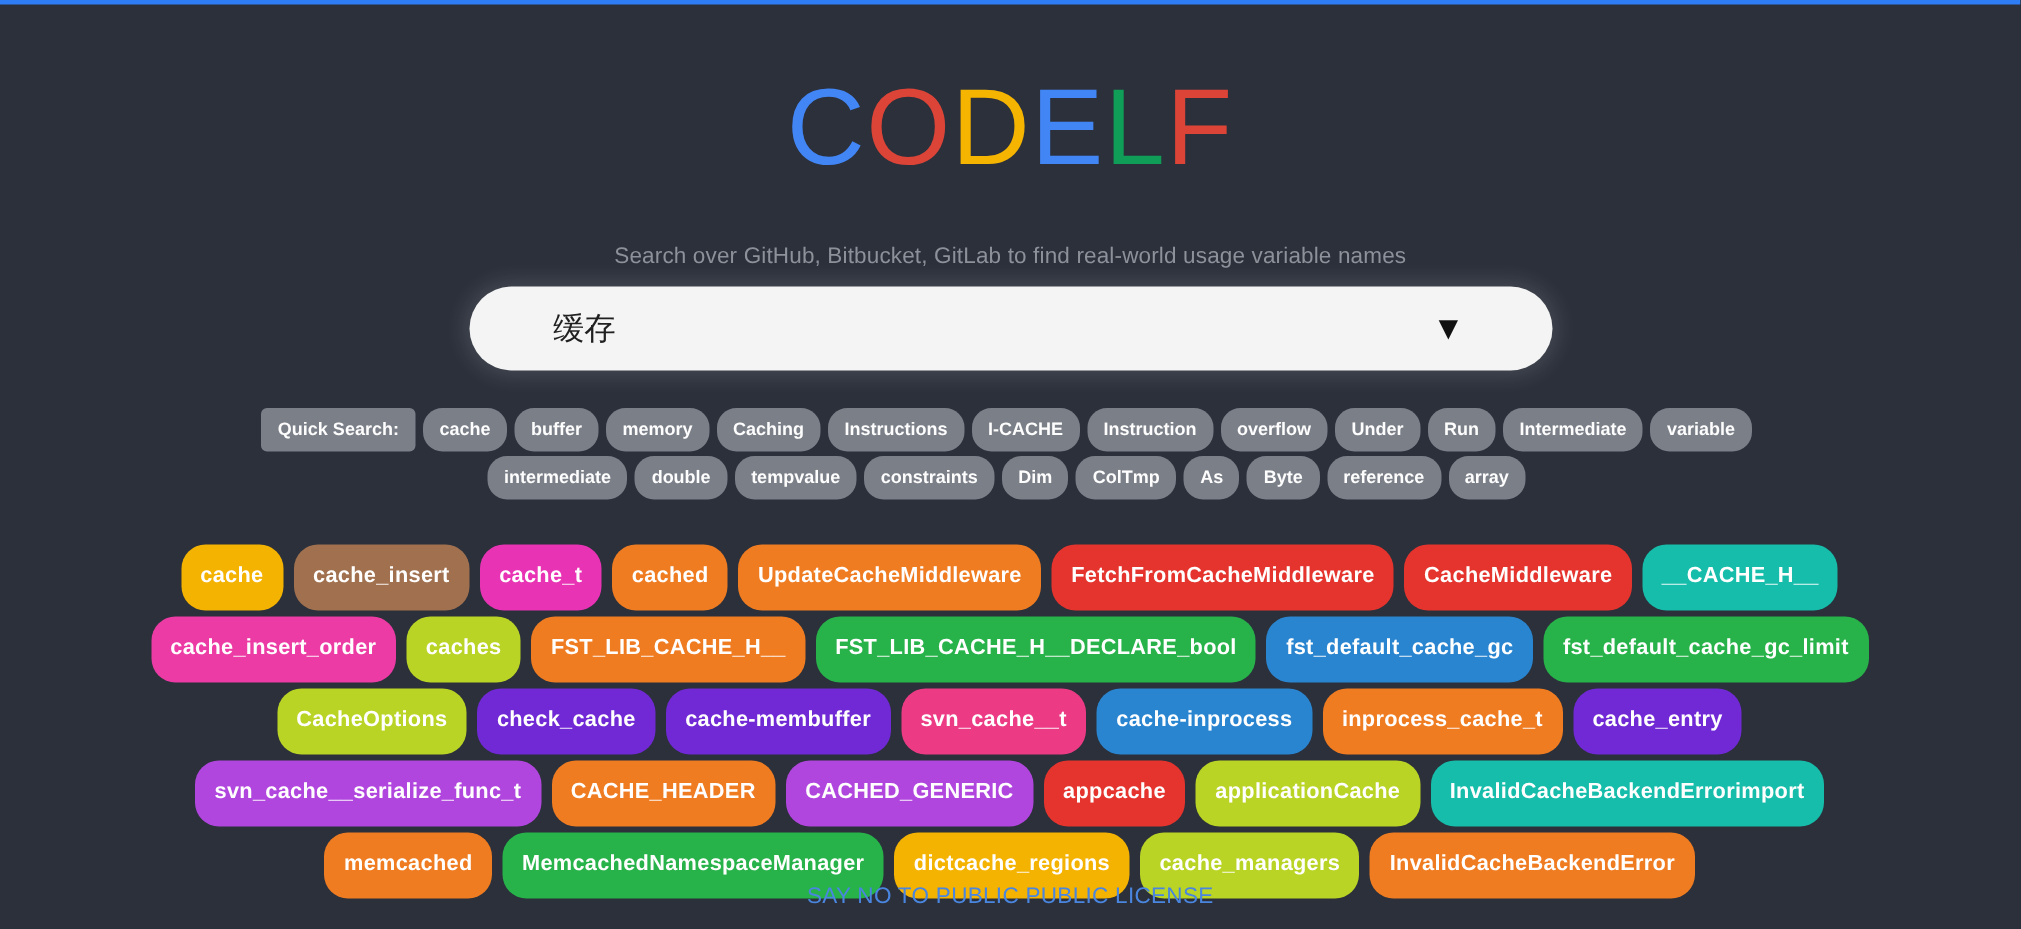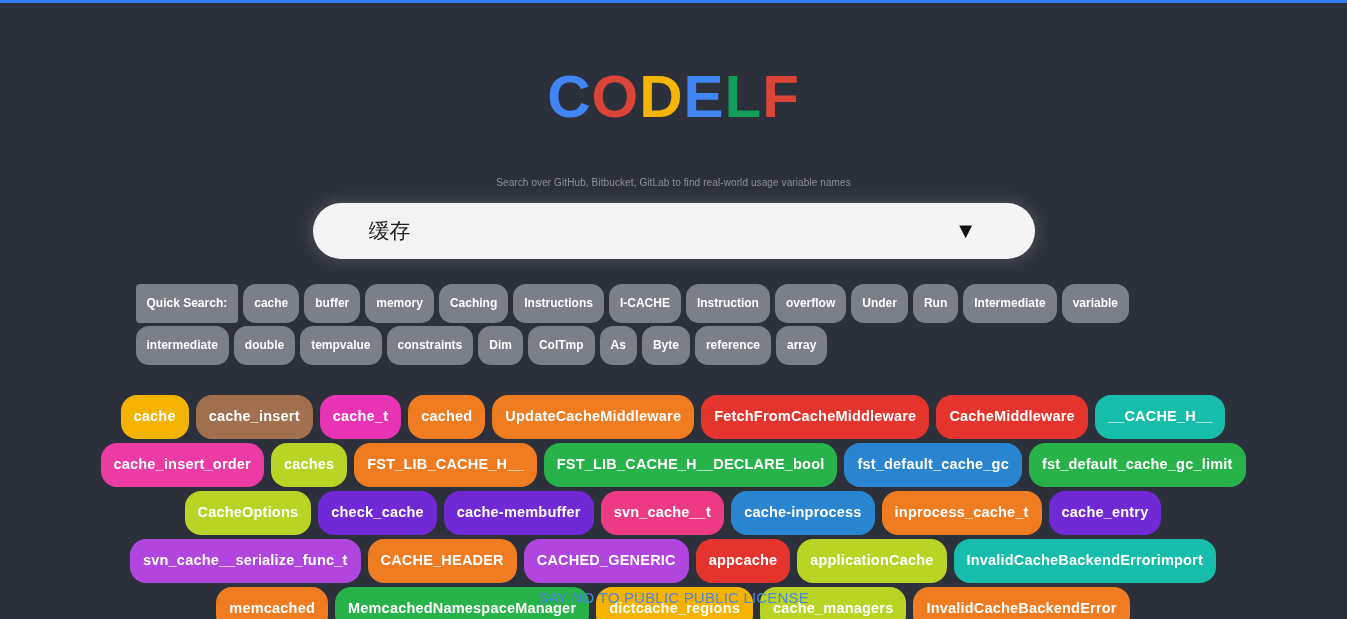--- a/index.html
+++ b/index.html
@@ -15,33 +15,33 @@
     background: #2f7df4;
   }
   #page {
     position: relative;
     width: 1347px; height: 619px;
     padding-top: 3px;
   }
   
   #logo {
     text-align: center;
-    margin-top: 52px;
-    font-size: 60px;
+    margin-top: 40px;
+    font-size: 72px;
     line-height: 84px;
-    font-weight: 700;
+    font-weight: 400;
     letter-spacing: 1px;
     font-family: "Liberation Sans", sans-serif;
   }
   #logo span { display: inline-block; }
   
   #search-block { text-align: center; margin-top: 34px; }
   .hint {
     color: #8d9199;
-    font-size: 10px;
+    font-size: 15px;
     line-height: 19px;
     letter-spacing: .1px;
   }
   #search-wrap {
     position: relative;
     width: 722px;
     height: 56px;
     margin: 11px auto 9px auto;
     background: #f4f4f4;
     border-radius: 28px;
@@ -63,22 +63,22 @@
     transform: translateY(-50%);
     font-size: 22px;
     color: #111;
     line-height: 1;
     cursor: pointer;
   }
   
   #quick-search {
     width: 1076px;
     margin: 25px auto 0 auto;
-    text-align: left;
-    line-height: 30px;
+    text-align: center;
+    line-height: 20px;
   }
   .qs-chip {
     display: inline-block;
     background: #7b7f88;
     color: #fdfdfd;
     font-size: 12px;
     font-weight: bold;
     padding: 4px 11px 5px 11px;
     border-radius: 13px;
     margin: 0 5px 3px 0;

